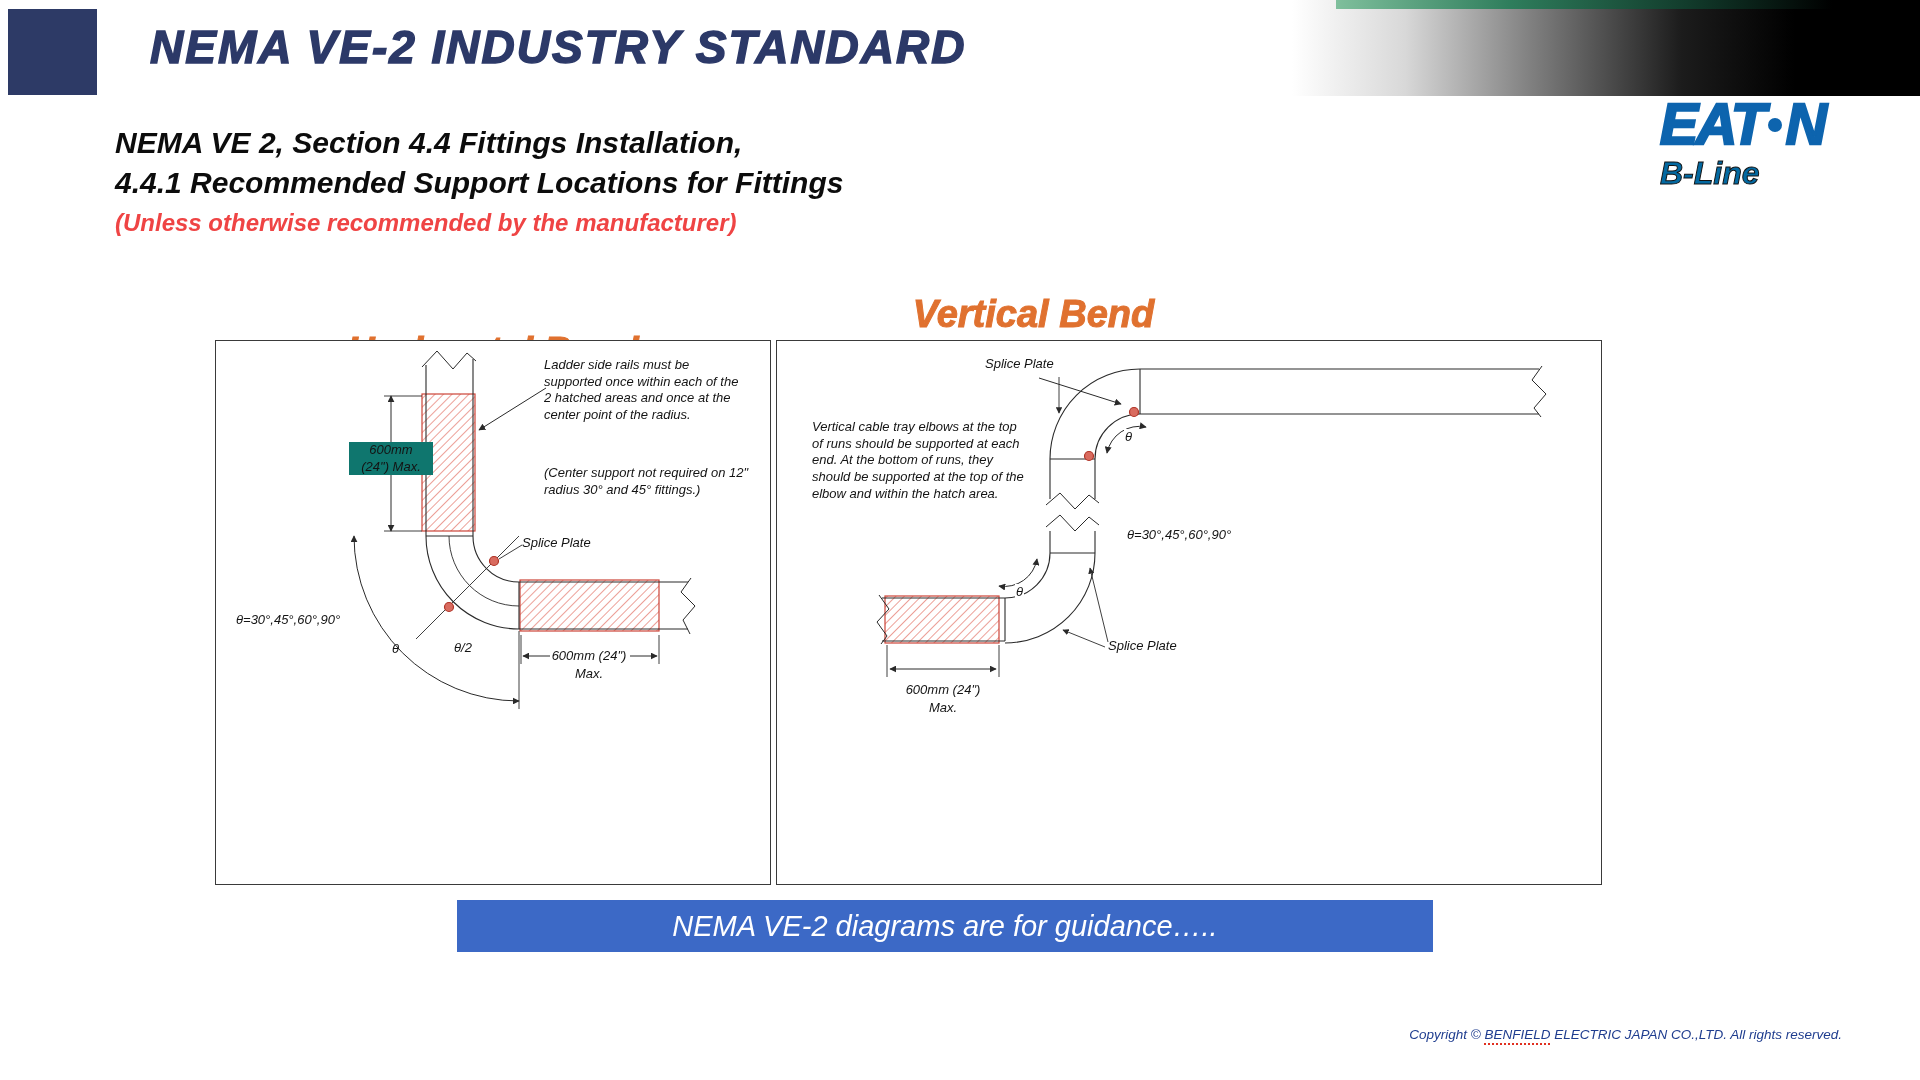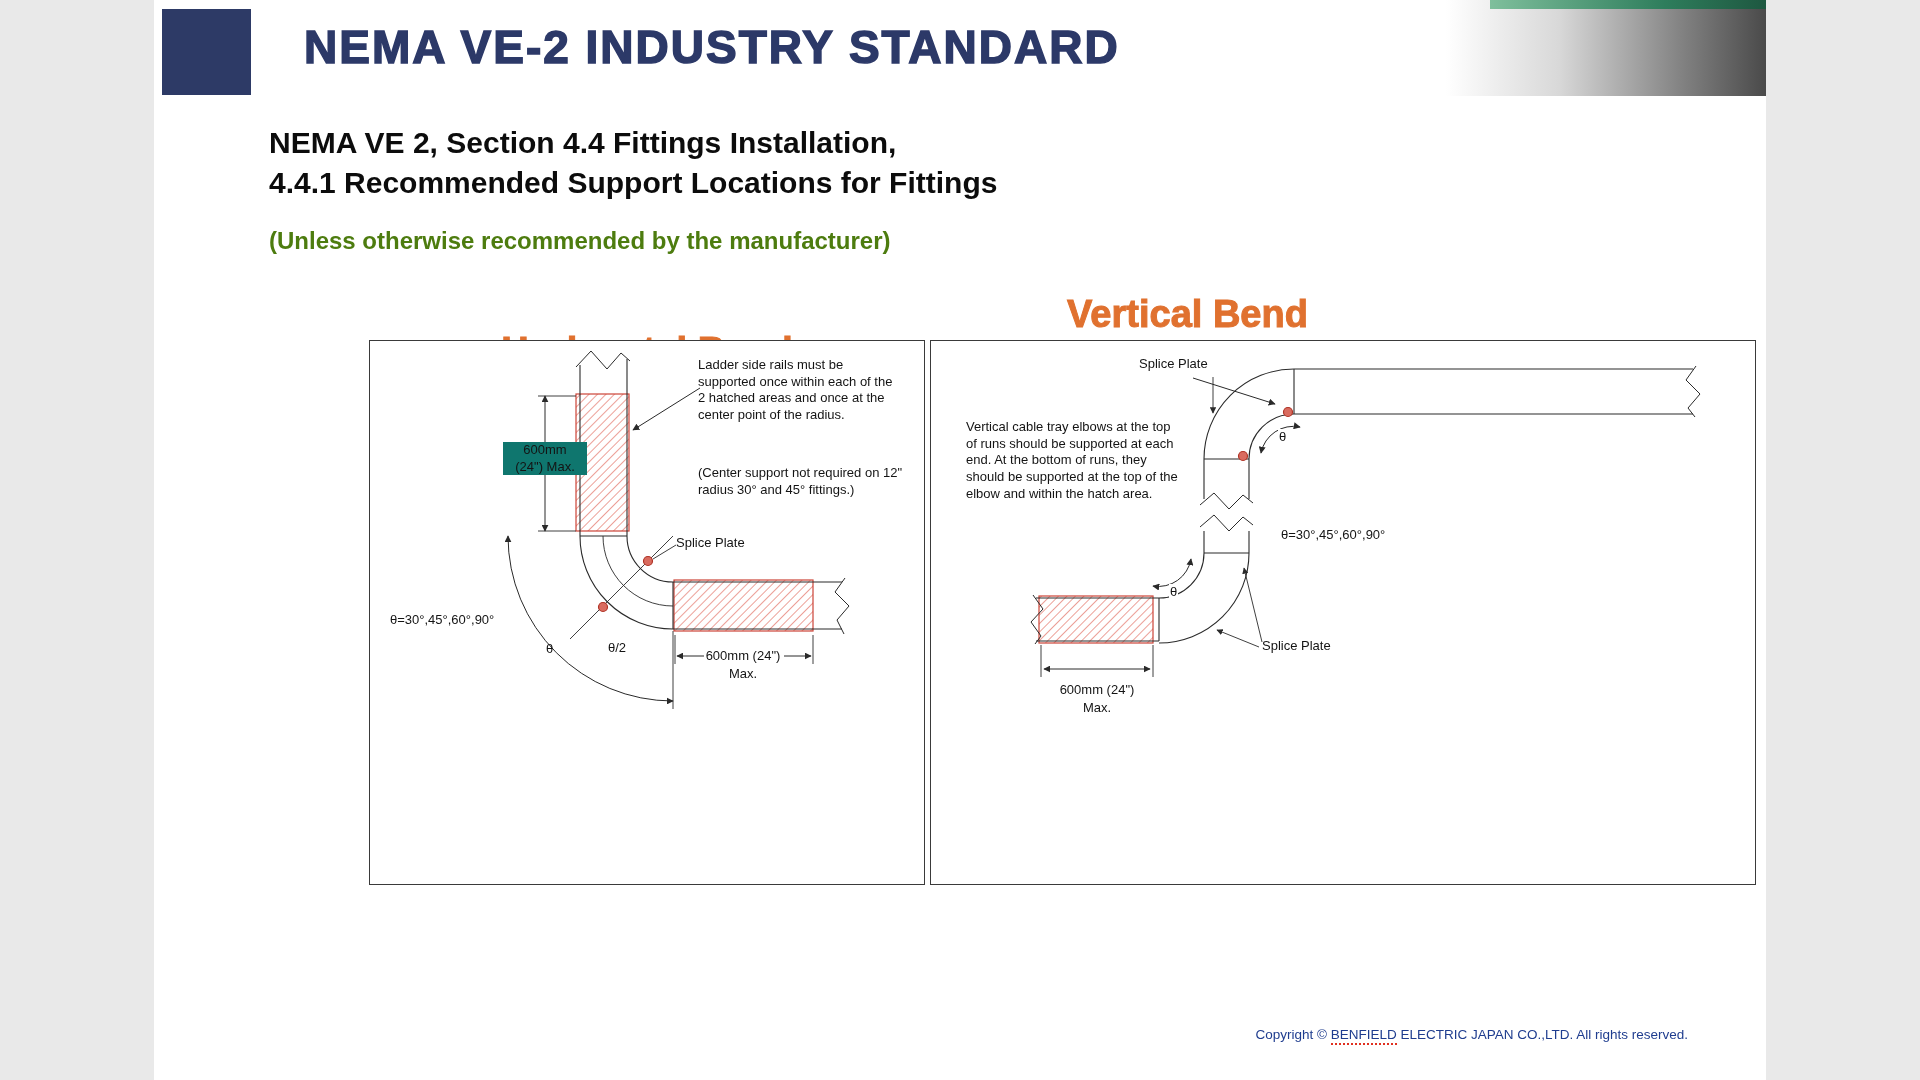--- a/index.html
+++ b/index.html
@@ -1,38 +1,38 @@
 <!DOCTYPE html>
 <html><head>
 <meta charset="utf-8">
 <style>
   * { margin:0; padding:0; box-sizing:border-box; }
   html,body { background:#e9e9e9; }
   body { font-family:"Liberation Sans", sans-serif; }
-  #slide { position:relative; width:1612px; height:1080px; background:#ffffff; overflow:hidden; margin:0 auto; }
+  #slide { position:relative; width:1920px; height:1080px; background:#ffffff; overflow:hidden; margin:0 auto;font-style:italic; }
 
   .navy-square { position:absolute; left:8px; top:9px; width:89px; height:86px; background:#2d3a66; }
   .grad-main  { position:absolute; left:1292px; top:0; width:628px; height:96px;
                 background:linear-gradient(90deg,#ffffff 0%,#d8d8d8 18%,#808080 38%,#1c1c1c 62%,#000 80%,#000 100%); }
   .grad-green { position:absolute; left:1336px; top:0; width:584px; height:9px;
                 background:linear-gradient(90deg,#7fbf9c 0%,#2e7d5c 30%,#123c2c 60%,#000 85%); }
 
   .page-title { position:absolute; left:150px; top:20px; font-size:46px; font-weight:bold;
                 color:#2c3968; letter-spacing:2px; -webkit-text-stroke:1.5px #2c3968; white-space:nowrap; }
 
   .logo  { position:absolute; left:1660px; top:96px; width:250px; padding-right:10px; }
   .eaton { font-size:57px; font-weight:bold; color:#0d64ae; letter-spacing:-2px;
            -webkit-text-stroke:2.5px #0d64ae; line-height:1; }
   .eaton-dot { display:inline-block; width:14px; height:14px; border-radius:50%;
                background:#0d64ae; margin:0 4px; vertical-align:middle; position:relative; top:-4px; }
   .bline { font-size:32px; font-weight:bold; color:#0369a1; -webkit-text-stroke:1px #121212; margin-top:2px; }
 
   .intro { position:absolute; left:115px; top:123px; }
   .intro-line { font-size:30px; font-weight:bold; color:#0c0c0c; line-height:40px; white-space:nowrap; }
-  .intro-note { font-size:24px; font-weight:bold; color:#4d7c0f; margin-top:24px; white-space:nowrap; }
+  .intro-note { font-size:24px; font-weight:bold; color:#ef4444; margin-top:6px; white-space:nowrap; }
 
   .bend-title { position:absolute; top:293px; font-size:38px; font-weight:bold; color:#e0712f;
                 -webkit-text-stroke:1px #e0712f; text-align:center; }
   #title-left  { left:215px; width:556px;margin-top:37px; }
   #title-right { left:776px; width:515px; }
 
   .panel { position:absolute; top:340px; height:545px; border:1px solid #3a3a3a; background:#fff; }
   #panel-left  { left:215px; width:556px; }
   #panel-right { left:776px; width:826px; }
   .panel svg { position:absolute; left:0; top:0; }
@@ -201,16 +201,19 @@
     <div class="dlbl" style="left:35px;top:78px;width:212px;">Vertical cable tray elbows at the top of runs should be supported at each end. At the bottom of runs, they should be supported at the top of the elbow and within the hatch area.</div>
     <div class="dlbl" style="left:208px;top:15px;">Splice Plate</div>
     <div class="dlbl" style="left:331px;top:297px;">Splice Plate</div>
     <div class="dlbl" style="left:350px;top:186px;">θ=30°,45°,60°,90°</div>
     <div class="dlbl" style="left:347px;top:88px;background:#fff;padding:0 1px;">θ</div>
     <div class="dlbl" style="left:238px;top:243px;background:#fff;padding:0 1px;">θ</div>
     <div class="dlbl dim" style="left:106px;top:341px;width:120px;">600mm (24")</div>
     <div class="dlbl dim" style="left:106px;top:359px;width:120px;">Max.</div>
   </div>
 
+  <div class="banner">
+    <span>NEMA VE-2 diagrams are for guidance…..</span>
+  </div>
 
   <div class="copyright"><span>Copyright © </span><span class="benfield">BENFIELD</span><span> ELECTRIC JAPAN CO.,LTD. All rights reserved.</span></div>
 
 </div>
 
 </body></html>

